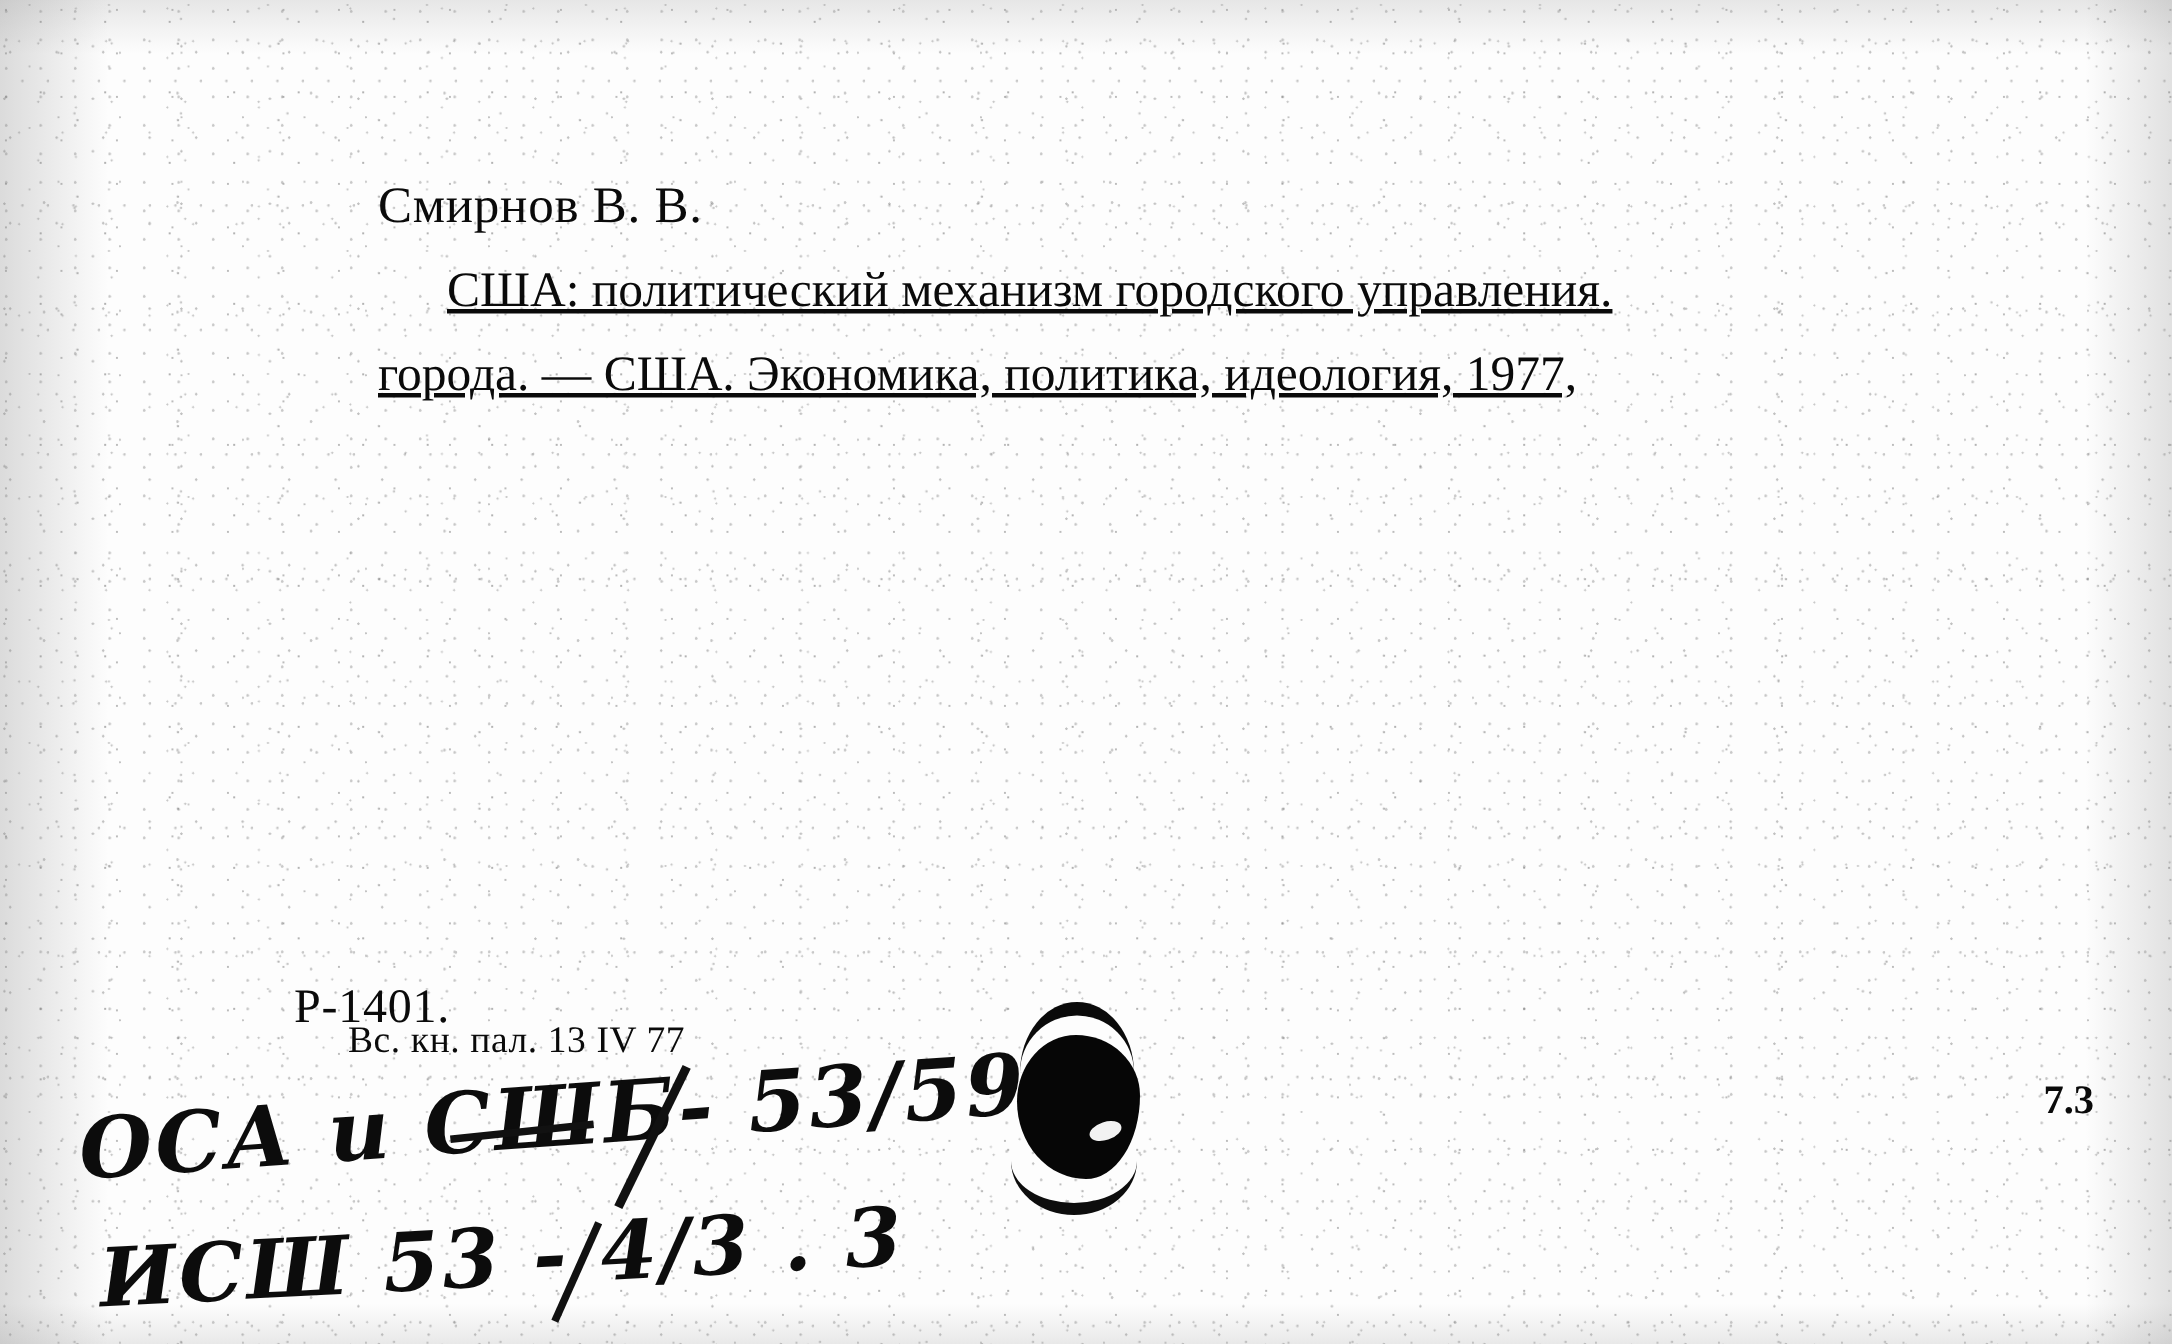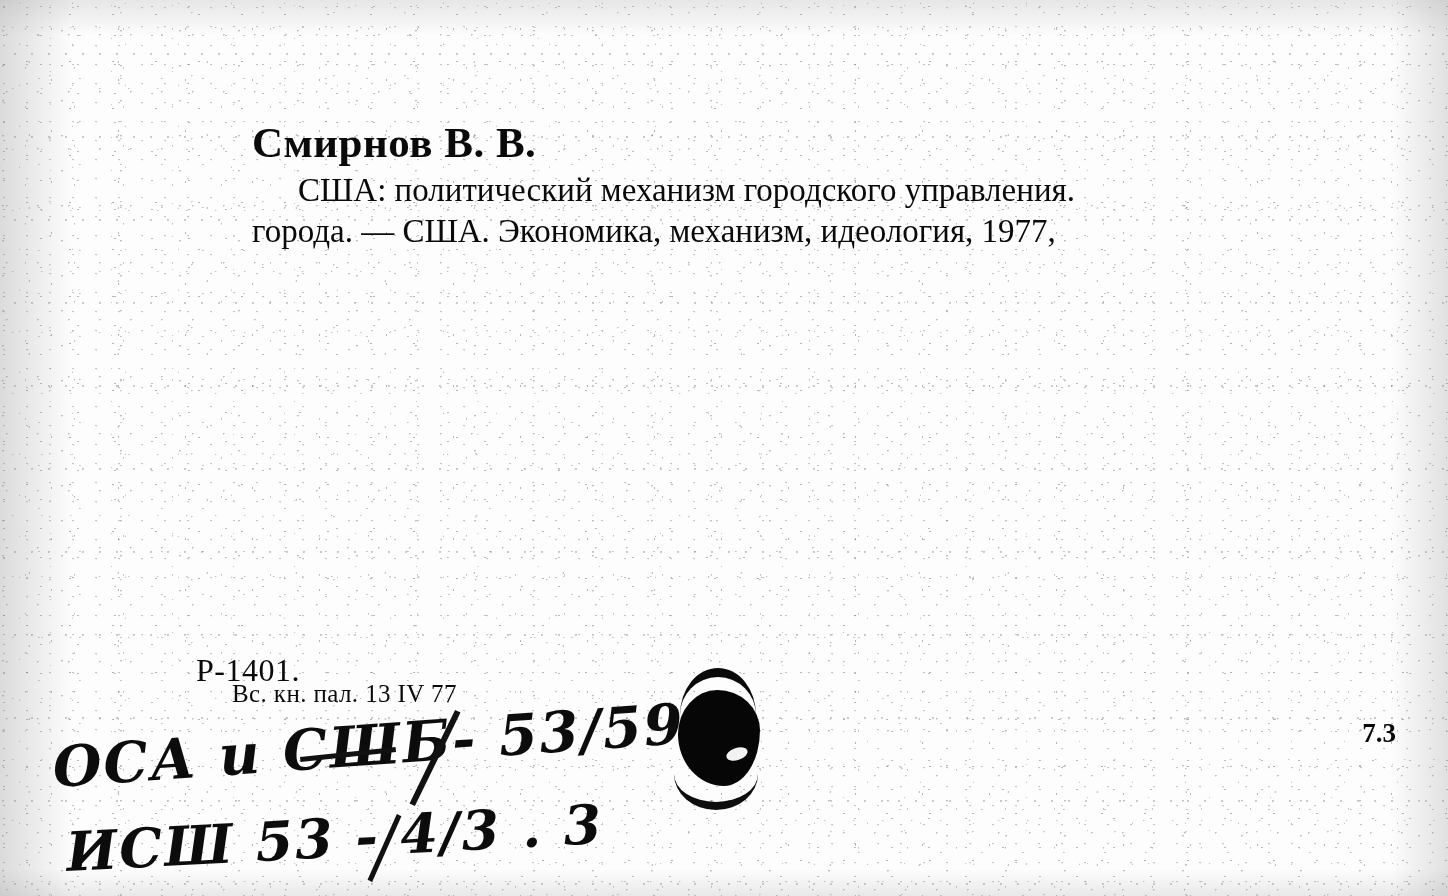--- a/index.html
+++ b/index.html
@@ -62,29 +62,30 @@
   }
 
   
   .printed {
     position: absolute;
     left: 252px;
     top: 118px;
     width: 1160px;
   }
   .author {
-    font-weight: bold;
-    font-size: 43px;
+    font-weight: normal;
+    font-size: 34px;
     letter-spacing: .5px;
     line-height: 1.18;
   }
   .block {
     font-size: 33px;
     line-height: 1.22;
-    margin-top: 1px;
+    margin-top: 16px;
+    text-decoration: underline;
   }
   .block .ind { display: inline-block; width: 46px; }
   .sp { letter-spacing: 3px; }
   .small { font-size: 29px; }
 
   
   .stamp-code {
     position: absolute;
     left: 196px;
     top: 652px;
@@ -214,21 +215,21 @@
 
   <div class="printed">
     <div class="author">Смирнов В. В.</div>
 
     <div class="block">
       <span class="ind"></span><span>США: политический механизм городского управления.</span>
     </div>
 
 
 
-    <div class="block">города. — США. Экономика, механизм, идеология, 1977,</div>
+    <div class="block">города. — США. Экономика, политика, идеология, 1977,</div>
 
   </div>
 
   <div class="stamp-code">Р-1401.</div>
   <div class="stamp-reg">Вс. кн. пал. 13 IV 77</div>
   <div class="corner-num">7.3</div>
 
   <div class="hand hand1">ОСА и СШБ- 53/59</div>
   <div class="hand hand2">ИСШ 53 - 4/3 . 3</div>
   <div class="strike"></div>

